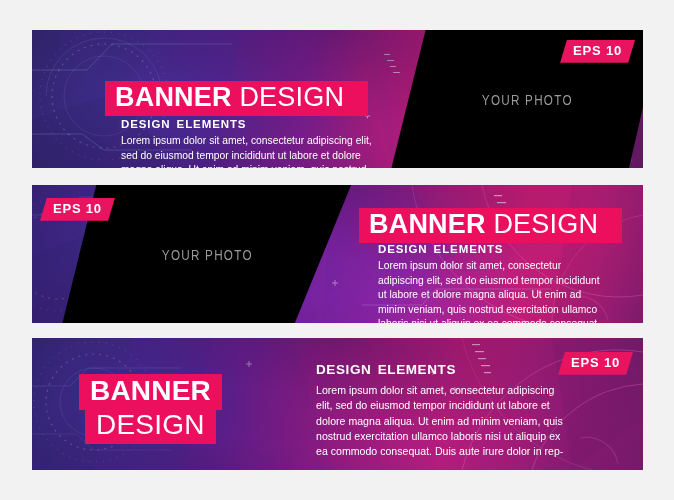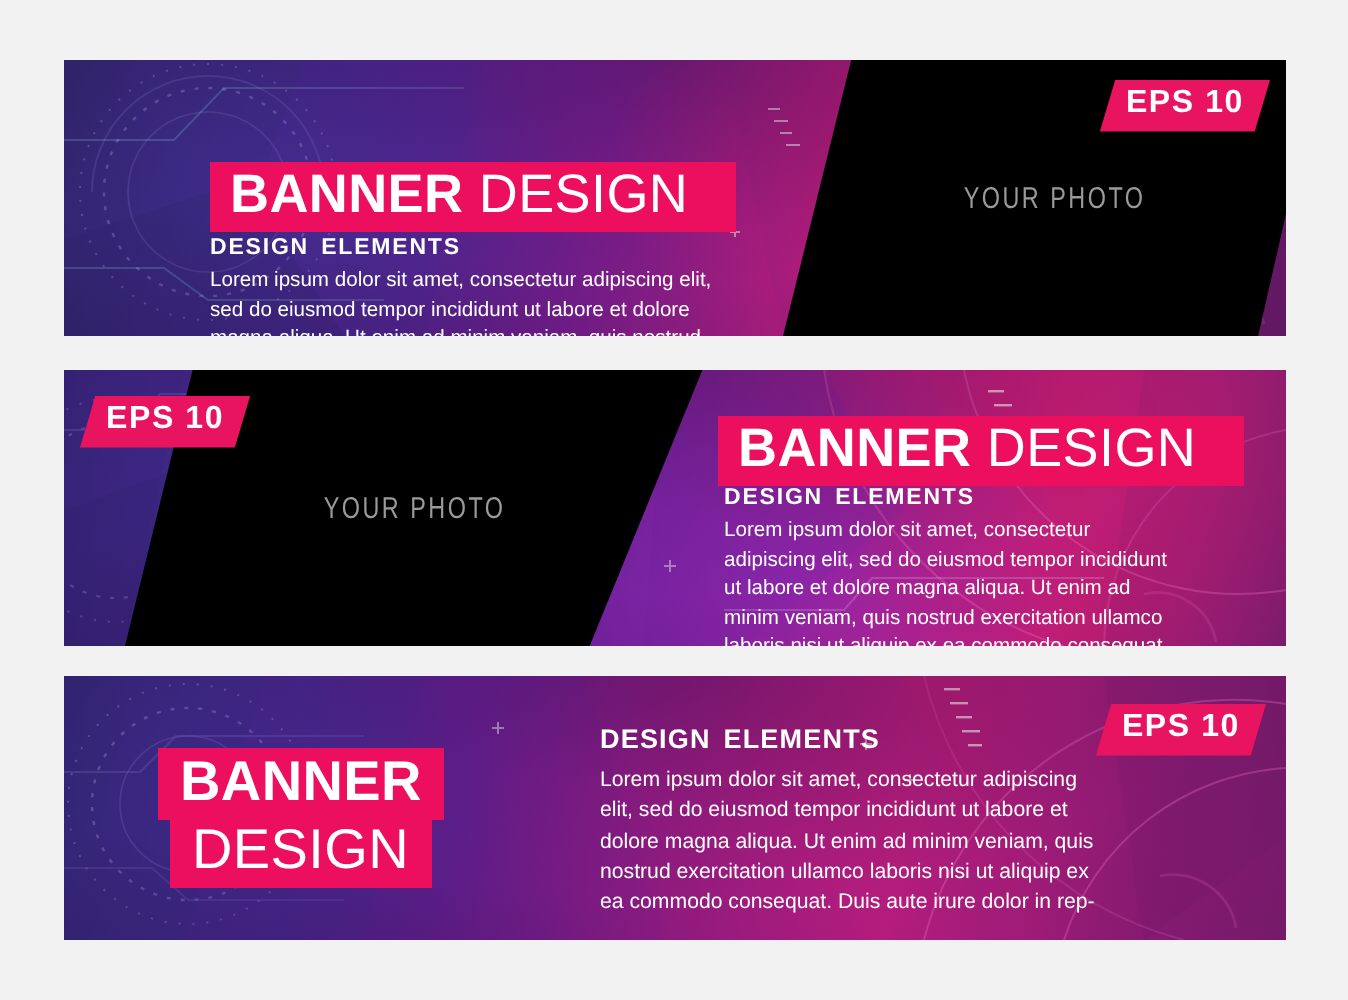--- a/index.html
+++ b/index.html
@@ -158,21 +158,21 @@
   #photo-2 {
     left: 30px; top: -2px; width: 290px; height: 142px;
     clip-path: polygon(12% 0%, 100% 0%, 80% 100%, 0% 100%);
   }
 
   
   .eps-badge {
     position: absolute;
     background: #e8145f;
     color: #ffffff;
-    font-size: 16px;
+    font-size: 13px;
     font-weight: 700;
     letter-spacing: 0.8px;
     padding: 4px 13px 5px 13px;
     clip-path: polygon(9% 0%, 100% 0%, 91% 100%, 0% 100%);
     white-space: nowrap;
     line-height: 1.05;
   }
   #eps-1 { right: 8px;  top: 10px; }
   #eps-2 { left: 8px;   top: 13px; }
   #eps-3 { right: 10px; top: 14px; }
@@ -198,20 +198,21 @@
     letter-spacing: 0.2px;
   }
 
   #title-1 { left: 73px;  top: 51px; }
   #title-2 { left: 359px; top: 208px; }
 
   
   .text-block {
     position: absolute;
     color: #ffffff;
+    margin-left: 16px;
   }
   .subhead {
     font-weight: 700;
     font-size: 11.5px;
     letter-spacing: 0.9px;
     word-spacing: 2px;
     margin-bottom: 4px;
     color: #ffffff;
   }
   .body-copy {

